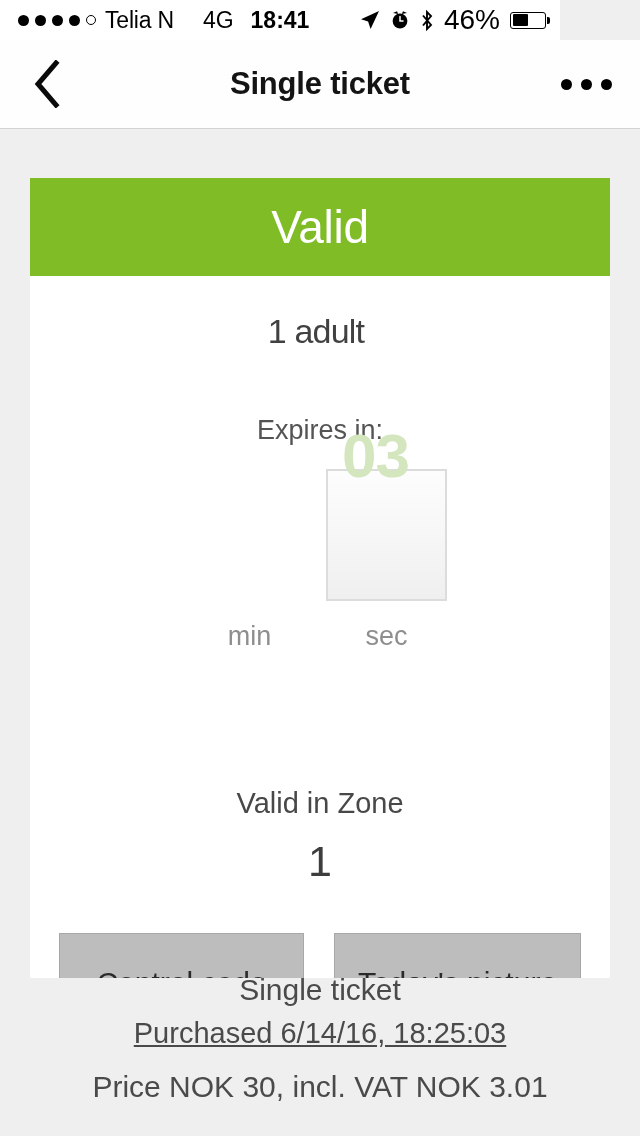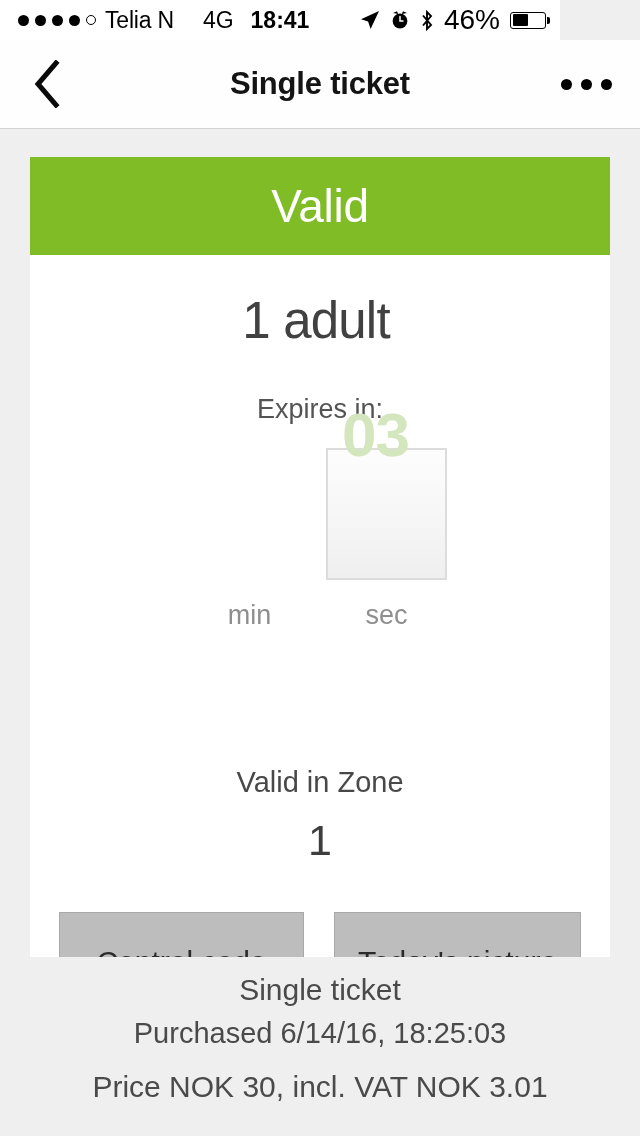--- a/index.html
+++ b/index.html
@@ -53,21 +53,21 @@
   .card{position:absolute;left:30px;top:157px;width:580px;}
   .banner{
     height:98px;display:flex;align-items:center;justify-content:center;
     color:#ffffff;font-size:46px;font-weight:normal;letter-spacing:-0.3px;
   }
   .card-body{
     background:#ffffff;height:702px;position:relative;overflow:hidden;
   }
   .pax{
     position:absolute;left:0;right:8px;top:36px;text-align:center;
-    font-size:51px;color:#414141;letter-spacing:-0.8px;
+    font-size:34px;color:#414141;letter-spacing:-0.8px;
   }
   .expires-label{
     position:absolute;left:0;right:0;top:139px;text-align:center;
     font-size:27px;color:#545454;
   }
 
   
   .counters{position:absolute;left:0;right:0;top:193px;height:200px;}
   .flip{
     position:absolute;top:0;width:121px;height:132px;
@@ -107,21 +107,21 @@
     display:flex;align-items:center;justify-content:center;
     font-size:30px;color:#2a2a2a;cursor:pointer;
   }
   .btn.control{left:29px;width:245px;}
   .btn.picture{left:304px;width:247px;}
 
   
   .footer{position:absolute;left:0;right:0;top:975px;text-align:center;}
   .f-type{font-size:30px;color:#4a4a4a;line-height:1;}
   .f-expires{font-size:30px;font-weight:bold;color:#3c3c3c;margin-top:31px;line-height:1;}
-  .f-purchased{font-size:29px;color:#4a4a4a;margin-top:14px;line-height:1;}
+  .f-purchased{font-size:29px;color:#4a4a4a;margin-top:14px;line-height:1;text-decoration:underline;}
   .f-price{font-size:30px;color:#4a4a4a;margin-top:24px;line-height:1;}
 </style>
 </head>
 <body>
 
 <div class="screen">
 
   <div class="statusbar">
     <div class="sb-left">
       <span class="dots">
@@ -164,21 +164,21 @@
     <div class="nav-title">Single ticket</div>
     <div class="nav-more">
       <i></i>
       <i></i>
       <i></i>
     </div>
   </div>
 
   <div class="card">
 
-    <div class="banner" style="background: rgb(127, 188, 38);">Valid</div>
+    <div class="banner" style="background: rgb(127, 188, 38); margin-top: 21px;">Valid</div>
 
     <div class="card-body">
 
       <div class="pax">1 adult</div>
       <div class="expires-label">Expires in:</div>
 
       <div class="counters">
         <div class="flip sec">
           <span class="digits" style="color: rgb(211, 230, 189);">03</span>
         </div>

